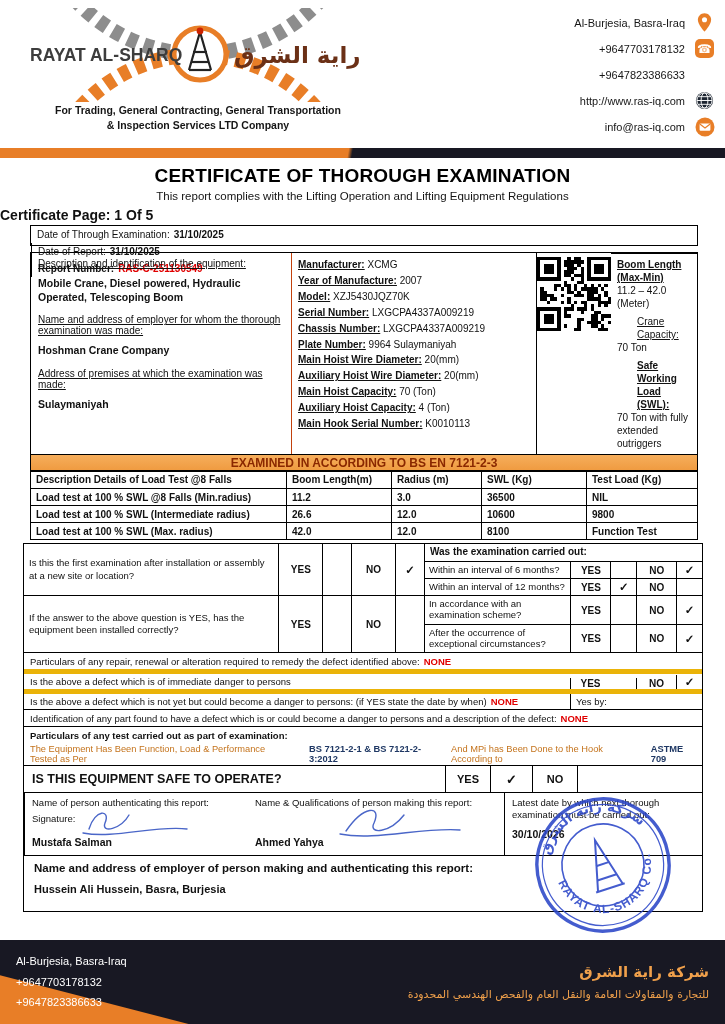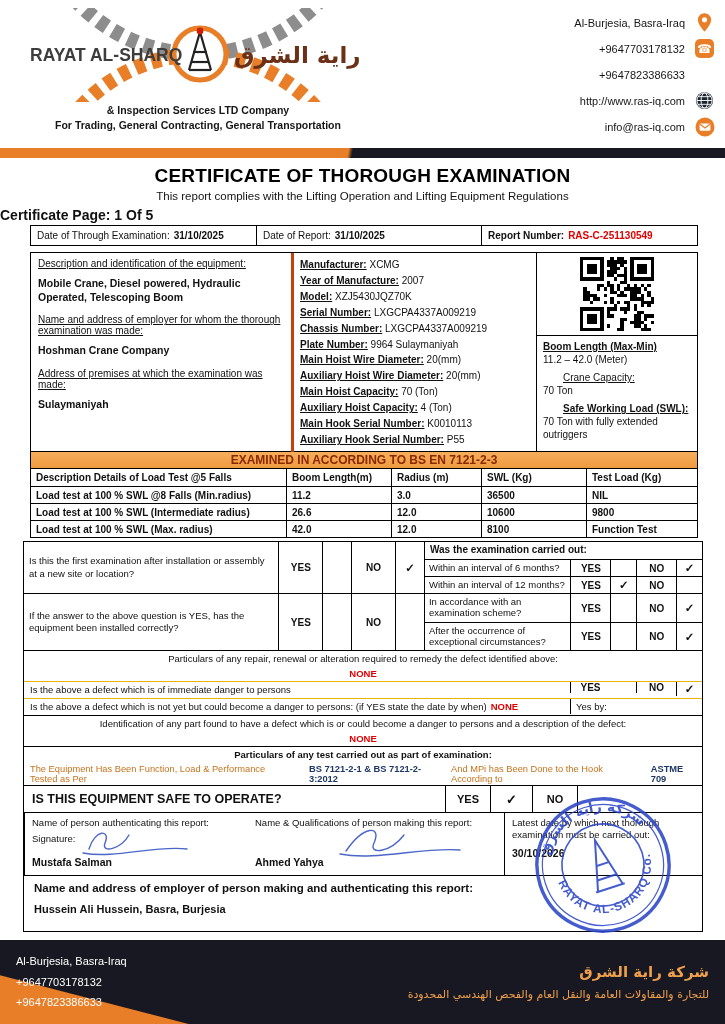--- a/index.html
+++ b/index.html
@@ -32,34 +32,34 @@
   .cert-page { text-align:left; font-size:14px; font-weight:bold; margin:5px 29px 2px 0; }
 
   
   .m1 { margin-left:30px; margin-right:27px; }
   .m2 { margin-left:23px; margin-right:22px; }
   .bdr { border:1.4px solid #000; }
   .flex { display:flex; }
   .bt { border-top:1px solid #000; }
 
   
-  .date-row { height:21px; }
+  .date-row { height:21px;flex-direction:column; }
   .date-cell { padding:3px 6px; font-size:10px; display:flex; gap:4px; align-items:center; }
   .dc1 { width:225px; } .dc2 { width:225px; border-left:1px solid #000; } .dc3 { flex:1; border-left:1px solid #000; }
 
   
   .info-table { margin-top:6px; }
   .info-left { width:260px; padding:5px 7px; }
   .info-left .lbl { font-size:10px; }
   .info-left .val { font-weight:bold; font-size:10.5px; margin-top:7px; line-height:1.35; }
   .info-left .mt { margin-top:10px; }
-  .info-mid { width:245px; border-left:3px solid #c2410c; padding:4px 6px; }
+  .info-mid { width:245px; border-left:1px solid #c2410c; padding:4px 6px; }
   .spec-row { line-height:15.9px; white-space:nowrap; font-size:10px; }
   .spec-row .ul { font-weight:bold; }
-  .info-right { flex:1; border-left:1px solid #000; display:flex; flex-direction:column; }
+  .info-right { flex:1; border-left:1px solid #000; display:flex; flex-direction:row; }
   .qr { width:74px; height:74px; margin:4px auto 4px auto; display:block; background:#fff; }
   .boom-box { border-top:1px solid #000; padding:4px 6px; font-size:10px; line-height:1.3; flex:1; }
   .boom-box .mt2 { margin-top:5px;margin-left:20px; }
 
   
   .section-band { margin-top:-1.4px; height:18px; background:linear-gradient(180deg,#F6AE5C,#EF9A3F);
                   display:flex; align-items:center; justify-content:center;
                   font-weight:bold; font-size:12px; color:#8a2800; }
 
   
@@ -79,22 +79,22 @@
   .yn { width:44px; border-left:1px solid #000; display:flex; align-items:center; justify-content:center; font-weight:bold; font-size:10px; }
   .mk { width:29px; border-left:1px solid #000; display:flex; align-items:center; justify-content:center; font-weight:bold; font-size:11.5px; }
   .rblock { width:278px; border-left:1px solid #000; display:flex; flex-direction:column; }
   .rhead { font-weight:bold; font-size:10px; padding:2px 5px; height:17px; }
   .rrow { display:flex; border-top:1px solid #000; height:17px; }
   .rrow2 { display:flex; height:28px; }
   .rrow2 + .rrow2 { border-top:1px solid #000; }
   .rq { width:146px; padding:1px 4px; display:flex; align-items:center; line-height:1.15; }
   .ryn { width:40px; border-left:1px solid #000; display:flex; align-items:center; justify-content:center; font-weight:bold; font-size:10px; }
   .rmk { width:26px; border-left:1px solid #000; display:flex; align-items:center; justify-content:center; font-weight:bold; font-size:11.5px; }
-  .frow { border-top:1px solid #000; min-height:17px; display:flex; align-items:center; gap:4px; padding:2px 6px;flex-direction:column; }
-  .frow-wrap { border-top:1px solid #eab308; min-height:17px; display:flex; align-items:flex-start; }
+  .frow { border-top:1px solid #000; min-height:17px; display:flex; align-items:center; gap:4px; padding:2px 6px; }
+  .frow-wrap { border-top:5px solid #eab308; min-height:17px; display:flex; align-items:flex-end; }
   .ftext { flex:1; display:flex; align-items:center; gap:4px; padding:2px 6px; }
   .yesby { width:132px; border-left:1px solid #000; display:flex; align-items:center; padding:2px 5px; }
   .particulars-detail { min-height:15px; display:flex; align-items:center; gap:16px; padding:1px 6px; color:#C4731C; font-size:9.3px; }
   .pbold { color:#1F3864; font-weight:bold; }
   .saferow { border-top:1px solid #000; height:27px; display:flex; }
   .safetext { flex:1; display:flex; align-items:center; padding-left:8px; font-size:12.5px; font-weight:bold; }
   .syn { width:45px; border-left:1px solid #000; display:flex; align-items:center; justify-content:center; font-weight:bold; font-size:11px; }
   .smk { width:42px; border-left:1px solid #000; display:flex; align-items:center; justify-content:center; font-weight:bold; font-size:13px; }
   .send { width:125px; border-left:1px solid #000; }
 
@@ -136,22 +136,22 @@
           <path d="M161 62 L172 24 L183 62"></path>
           <path d="M163 54 L181 54"></path>
           <path d="M165 44 L179 44"></path>
           <path d="M161 62 L183 62"></path>
         </g>
         <circle cx="172" cy="23" r="3.4" fill="#cc2200"></circle>
         <text x="2" y="53" font-size="17.5" font-weight="bold" fill="#3d3d3d">RAYAT AL-SHARQ</text>
         <text x="206" y="55" font-size="23" font-weight="bold" fill="#6b3016" class="ar">راية الشرق</text>
       </svg>
       <div class="tagline">
+        <div>For Trading, General Contracting, General Transportation</div>
         <div>&amp; Inspection Services LTD Company</div>
-        <div>For Trading, General Contracting, General Transportation</div>
       </div>
     </div>
 
     <div class="contacts">
       <div class="contact-row">
         <span>Al-Burjesia, Basra-Iraq</span>
         <span class="ci">
           <svg width="17" height="21" viewBox="0 0 20 24">
               <path d="M10 1C5.6 1 2.2 4.4 2.2 8.8c0 5.8 7.8 14 7.8 14s7.8-8.2 7.8-14C17.8 4.4 14.4 1 10 1z" fill="#E87E27"></path>
               <circle cx="10" cy="8.8" r="3" fill="#fff"></circle>
@@ -231,21 +231,20 @@
       <div class="spec-row"><span class="ul">Year of Manufacture:</span> <span>2007</span></div>
       <div class="spec-row"><span class="ul">Model:</span> <span>XZJ5430JQZ70K</span></div>
       <div class="spec-row"><span class="ul">Serial Number:</span> <span>LXGCPA4337A009219</span></div>
       <div class="spec-row"><span class="ul">Chassis Number:</span> <span>LXGCPA4337A009219</span></div>
       <div class="spec-row"><span class="ul">Plate Number:</span> <span>9964 Sulaymaniyah</span></div>
       <div class="spec-row"><span class="ul">Main Hoist Wire Diameter:</span> <span>20(mm)</span></div>
       <div class="spec-row"><span class="ul">Auxiliary Hoist Wire Diameter:</span> <span>20(mm)</span></div>
       <div class="spec-row"><span class="ul">Main Hoist Capacity:</span> <span>70 (Ton)</span></div>
       <div class="spec-row"><span class="ul">Auxiliary Hoist Capacity:</span> <span>4 (Ton)</span></div>
       <div class="spec-row"><span class="ul">Main Hook Serial Number:</span> <span>K0010113</span></div>
-      <div class="spec-row"><span class="ul">Auxiliary Hook Serial Number:</span> <span>P55</span></div>
     </div>
 
     <div class="info-right">
       <svg id="qr" class="qr" viewBox="0 0 66 66" shape-rendering="crispEdges">
           <rect x="0" y="0" width="21" height="21" fill="#000"></rect>
           <rect x="3" y="3" width="15" height="15" fill="#fff"></rect>
           <rect x="6" y="6" width="9" height="9" fill="#000"></rect>
           <rect x="45" y="0" width="21" height="21" fill="#000"></rect>
           <rect x="48" y="3" width="15" height="15" fill="#fff"></rect>
           <rect x="51" y="6" width="9" height="9" fill="#000"></rect>
@@ -397,21 +396,21 @@
         <div class="ul mt2 bold">Safe Working Load (SWL):</div>
         <div>70 Ton with fully extended outriggers</div>
       </div>
     </div>
   </div>
 
   <div class="m1 bdr section-band">EXAMINED IN ACCORDING TO BS EN 7121-2-3</div>
 
   <div class="m1 bdr load-table">
     <div class="lt-row lt-head">
-      <div class="c0">Description Details of Load Test @5 Falls</div>
+      <div class="c0">Description Details of Load Test @8 Falls</div>
       <div class="c1">Boom Length(m)</div>
       <div class="c2">Radius (m)</div>
       <div class="c3">SWL (Kg)</div>
       <div class="c4">Test Load (Kg)</div>
     </div>
     <div class="lt-row lt-body">
       <div class="c0">Load test at 100 % SWL @8 Falls (Min.radius)</div>
       <div class="c1">11.2</div>
       <div class="c2">3.0</div>
       <div class="c3">36500</div>

